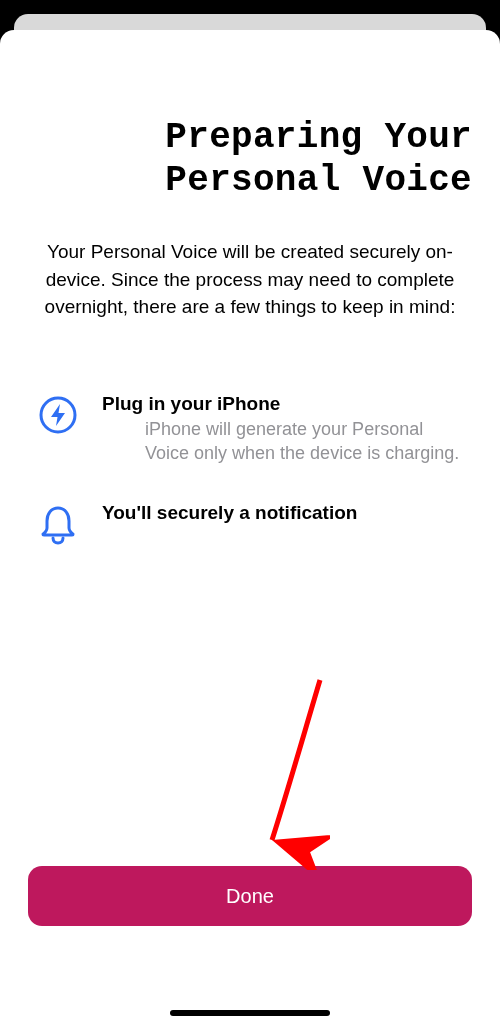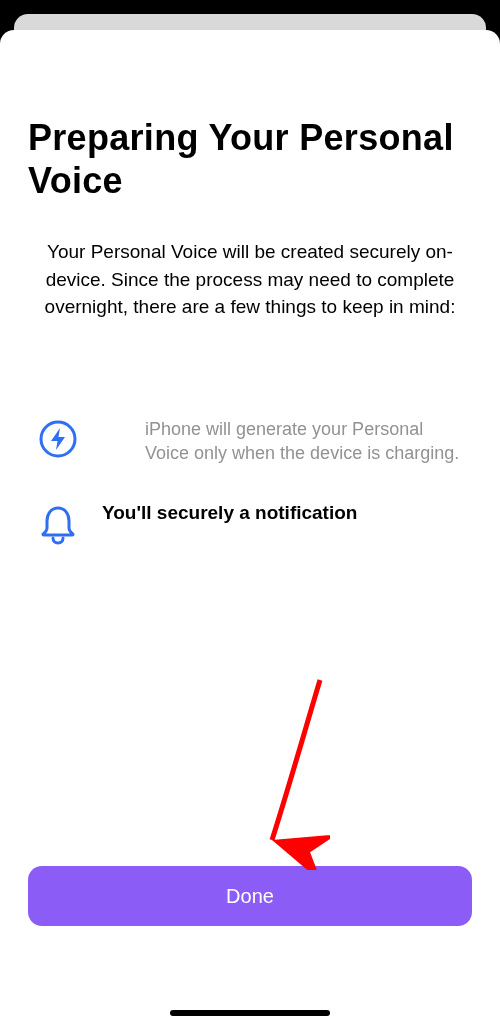--- a/index.html
+++ b/index.html
@@ -32,34 +32,35 @@
       bottom: 0;
       background: #fff;
       border-radius: 14px 14px 0 0;
       padding: 40px 28px 20px 28px;
       display: flex;
       flex-direction: column;
     }
     .title {
       font-size: 36px;
       font-weight: 700;
-      text-align: left;
+      text-align: right;
       color: #000;
       line-height: 1.2;
       margin-top: 46px;
       margin-bottom: 36px;
       letter-spacing: 0.3px;
+      font-family: Liberation Mono, monospace;
     }
     .subtitle {
       font-size: 19px;
       text-align: center;
       color: #000;
       line-height: 1.45;
       padding: 0 14px;
-      margin-bottom: 96px;
+      margin-bottom: 72px;
     }
     .item {
       display: flex;
       align-items: flex-start;
       gap: 22px;
       margin-bottom: 36px;
       padding: 0 8px;
     }
     .item .icon-wrap {
       width: 44px;
@@ -85,21 +86,21 @@
       font-size: 18px;
       color: #929296;
       line-height: 1.35;
       margin-left: 43px;
     }
     .spacer {
       flex: 1;
     }
     .done-btn {
       width: 100%;
-      background: #8b5cf6;
+      background: #be185d;
       color: #fff;
       border: none;
       border-radius: 14px;
       height: 60px;
       font-size: 20px;
       font-weight: 500;
       cursor: pointer;
       margin-bottom: 80px;
       position: relative;
     }
@@ -130,20 +131,21 @@
   <p class="subtitle">Your Personal Voice will be created securely on-device. Since the process may need to complete overnight, there are a few things to keep in mind:</p>
 
   <div class="item">
     <div class="icon-wrap">
       <svg width="40" height="40" viewBox="0 0 40 40" fill="none">
         <circle cx="20" cy="20" r="17" stroke="currentColor" stroke-width="3"></circle>
         <path d="M22 9 L13 22 L19.5 22 L18 31 L27 18 L20.5 18 Z" fill="currentColor"></path>
       </svg>
     </div>
     <div class="item-content">
+      <div class="item-title">Plug in your iPhone</div>
       <div class="item-desc">iPhone will generate your Personal Voice only when the device is charging.</div>
     </div>
   </div>
 
   <div class="item">
     <div class="icon-wrap">
       <svg width="40" height="42" viewBox="0 0 40 42" fill="none">
         <path d="M20 4 C13 4 9 10 9 17 L9 24 C9 26 7 29 5 30 C5 30.5 5 31 6 31 L34 31 C35 31 35 30.5 35 30 C33 29 31 26 31 24 L31 17 C31 10 27 4 20 4 Z" stroke="currentColor" stroke-width="3" stroke-linejoin="round"></path>
         <path d="M15 34 C15 37 17 39 20 39 C23 39 25 37 25 34" stroke="currentColor" stroke-width="3" stroke-linecap="round"></path>
       </svg>

